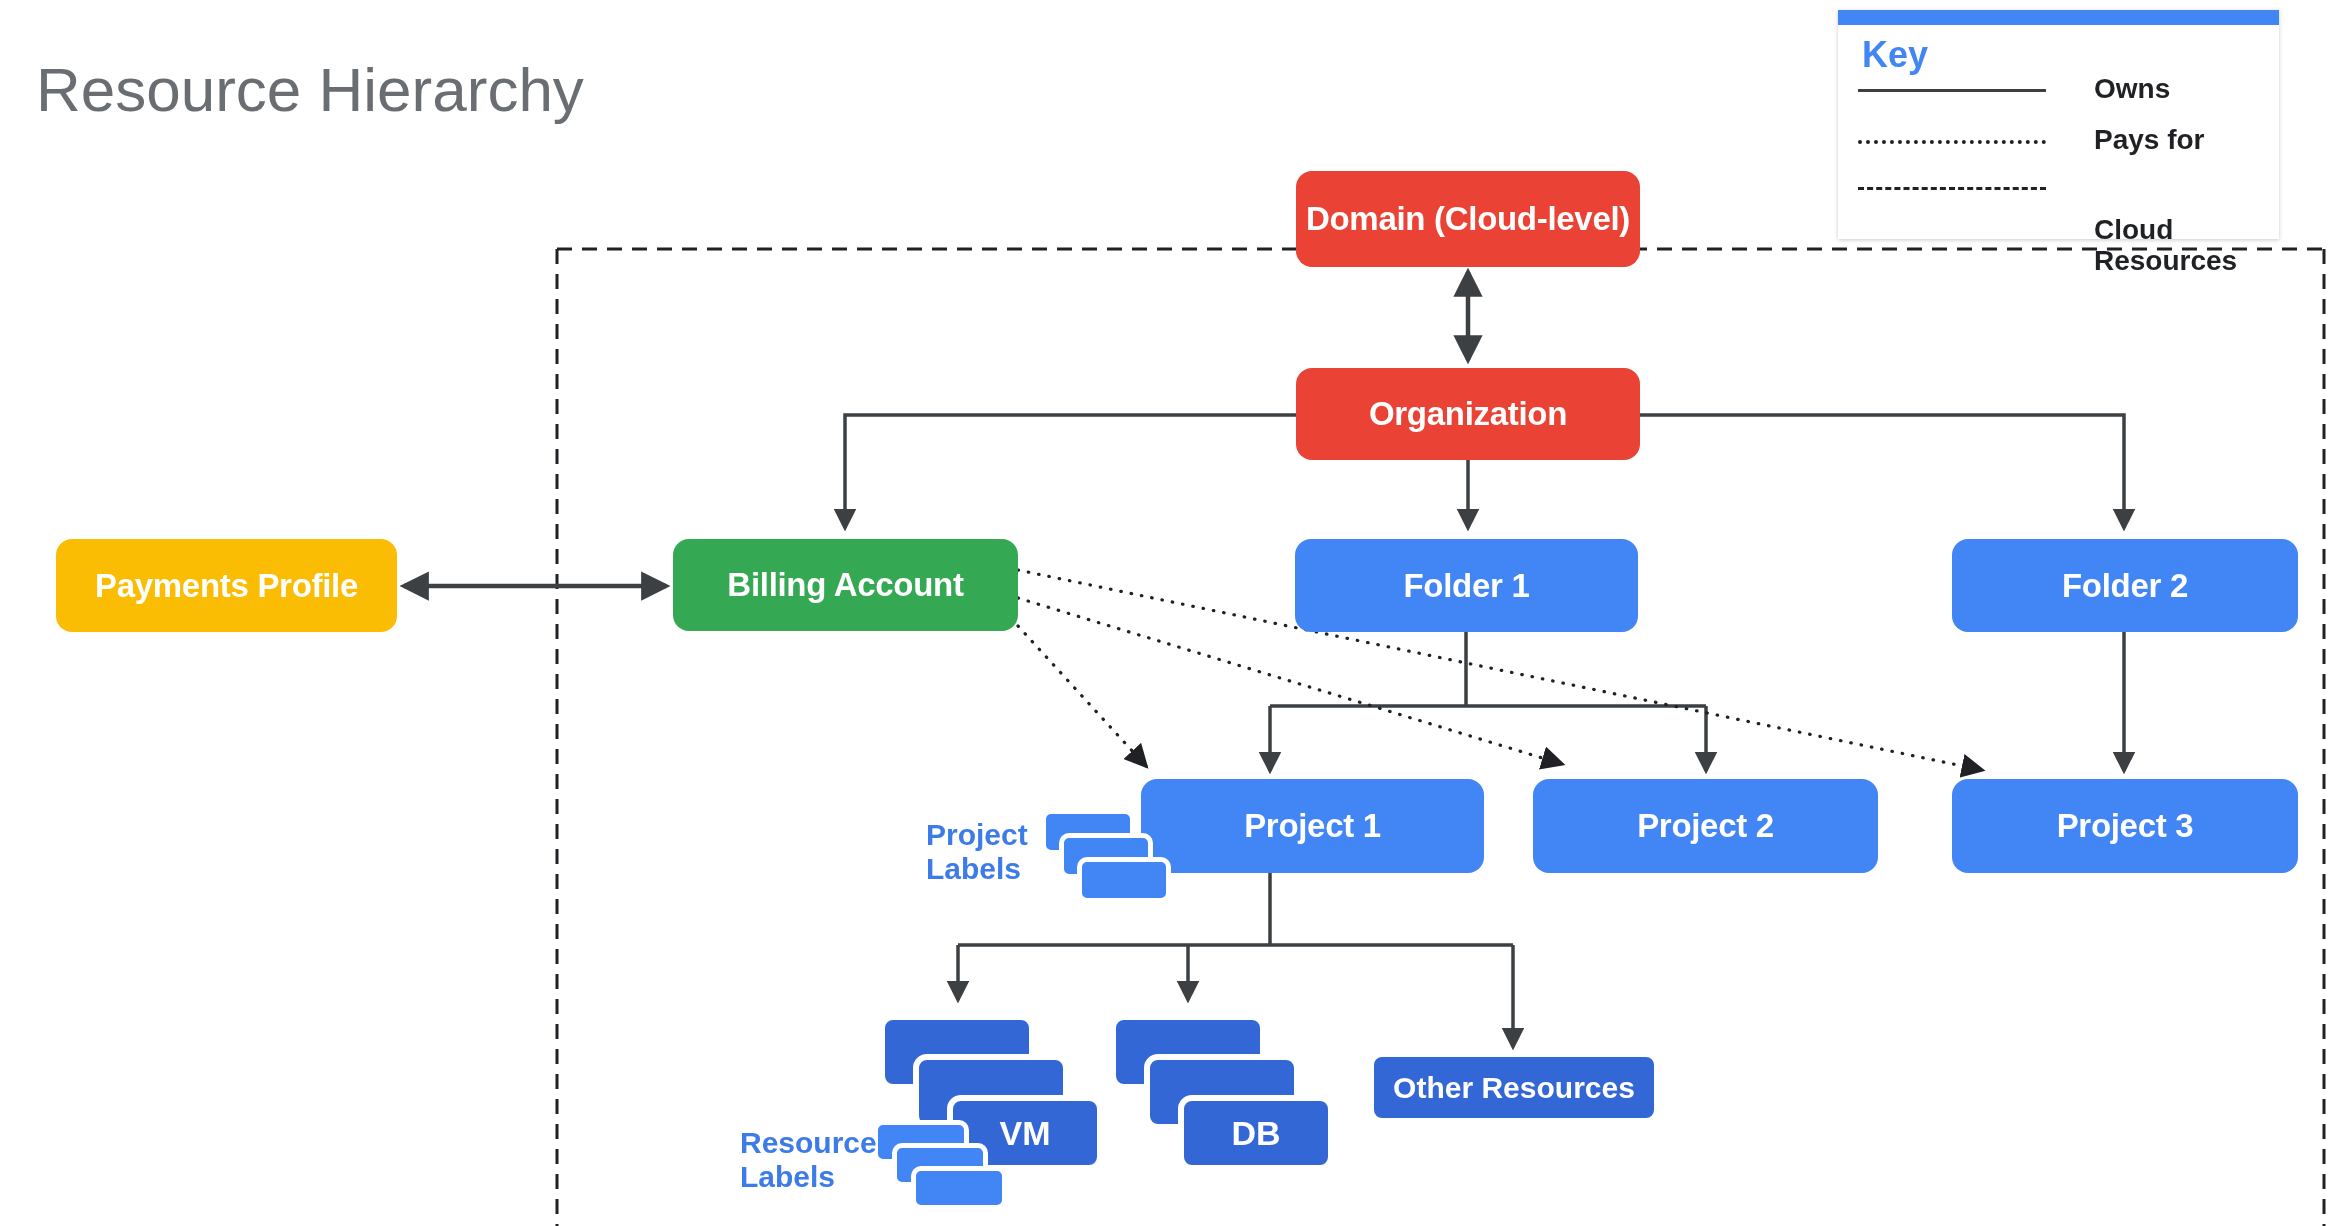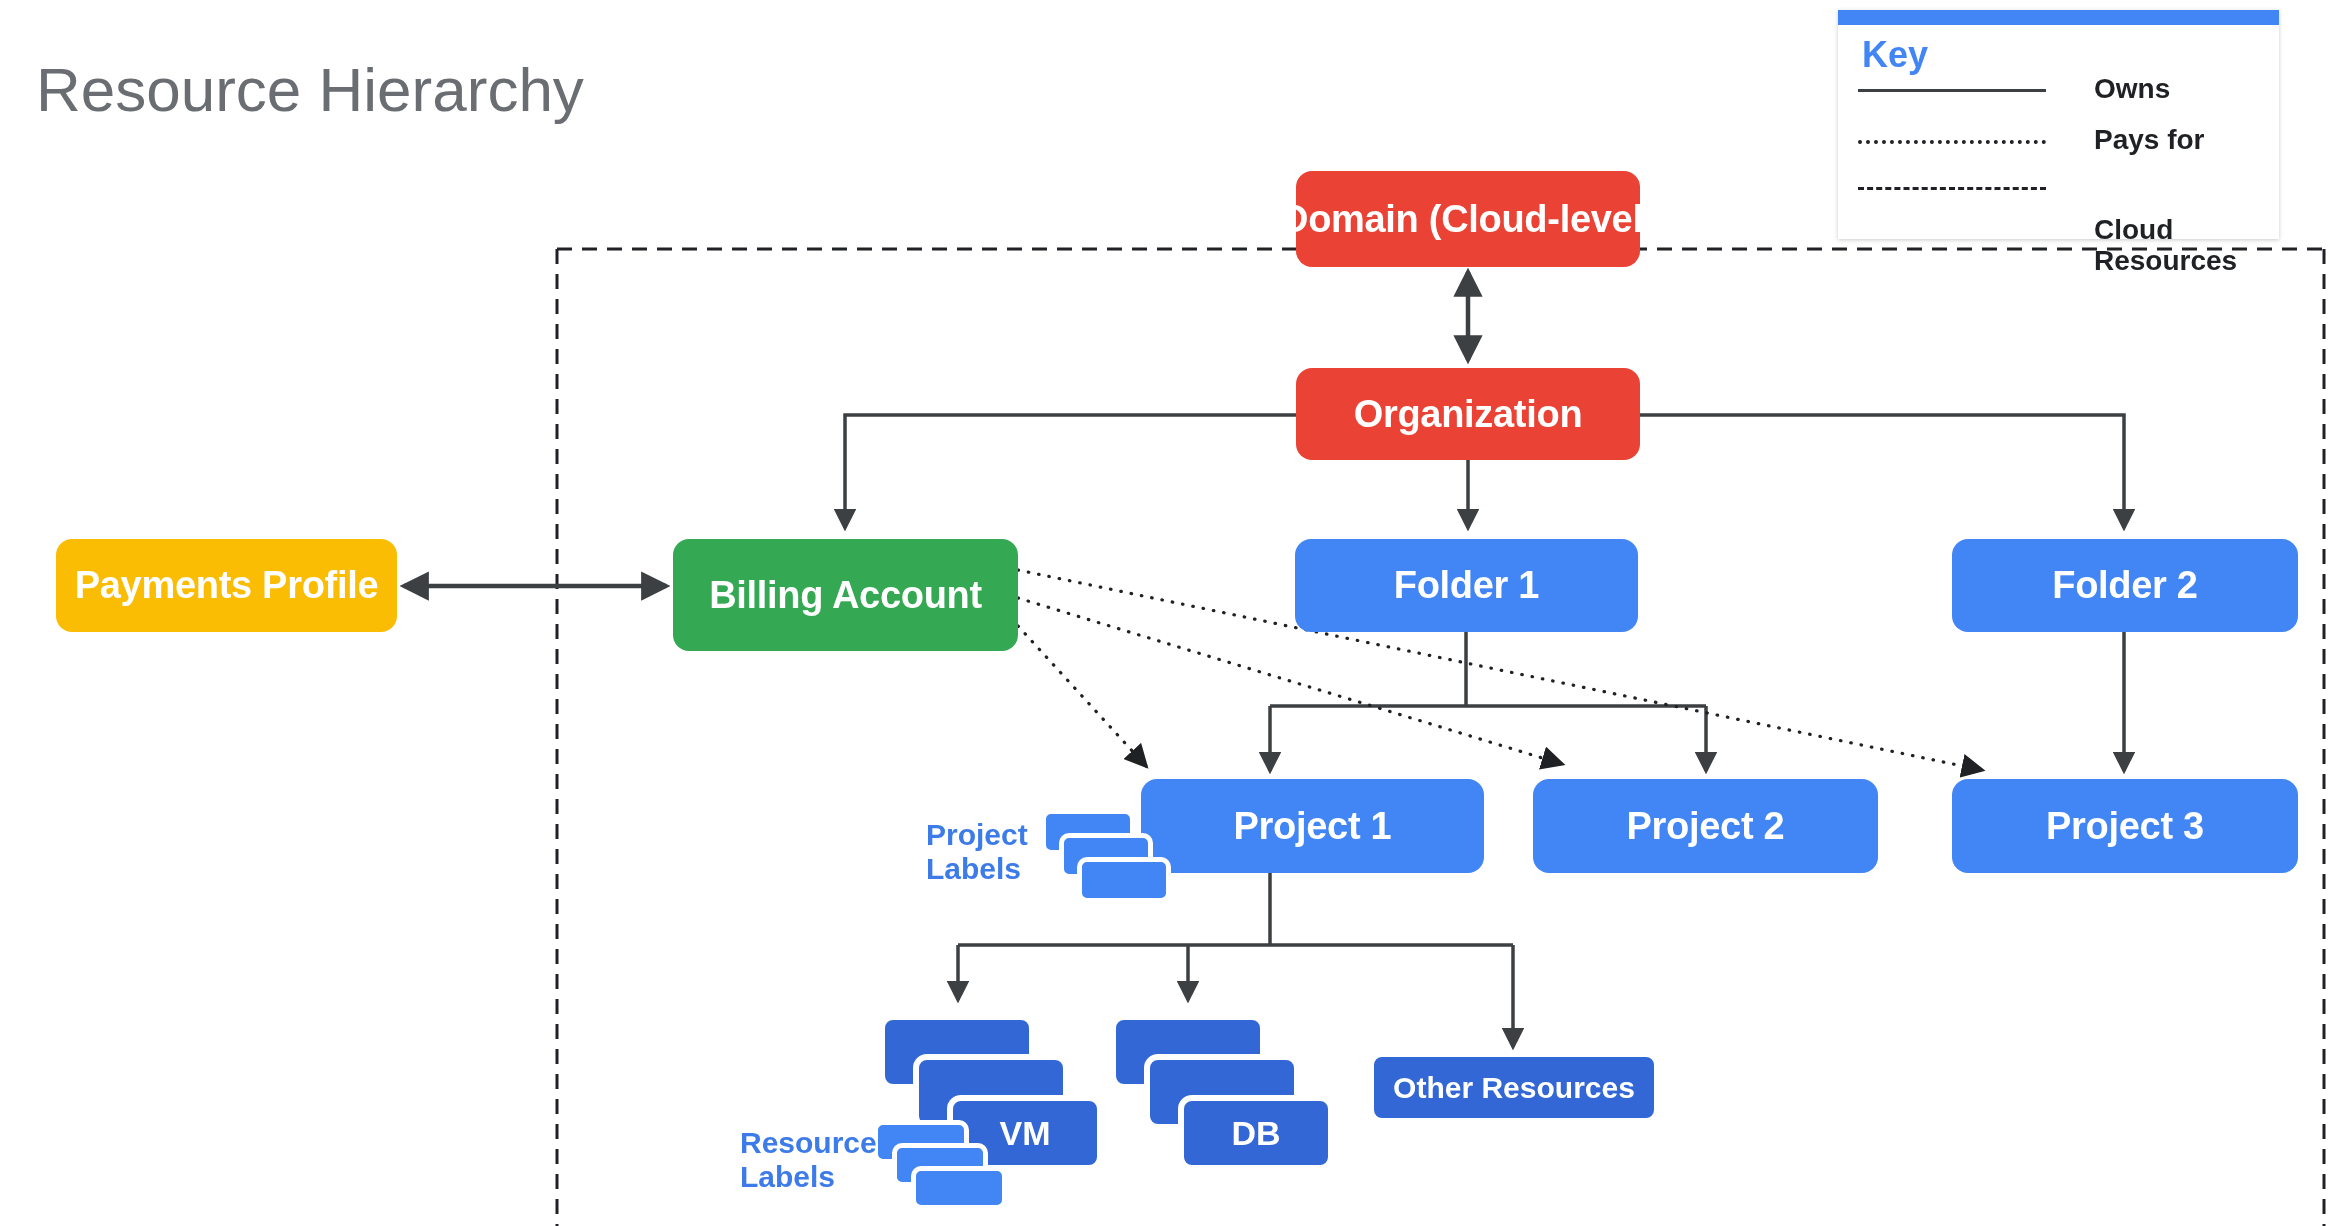--- a/index.html
+++ b/index.html
@@ -11,21 +11,21 @@
     position:absolute;left:36px;top:54px;font-size:62px;font-weight:400;
     color:#6A6E72;letter-spacing:0px;white-space:nowrap;
   }
   .wires{position:absolute;left:0;top:0;width:2352px;height:1226px;}
   .wire{stroke:#3C4043;stroke-width:3.5;fill:none;}
   .wire.thick{stroke-width:4.5;}
   .bnd{stroke:#1F2124;stroke-width:3;fill:none;stroke-dasharray:15 10;}
   .pays{stroke:#1F2124;stroke-width:3.2;fill:none;stroke-dasharray:0.5 10;stroke-linecap:round;}
   .node{
     position:absolute;border-radius:16px;color:#fff;font-weight:bold;
-    font-size:38px;letter-spacing:-0.3px;display:flex;align-items:center;
+    font-size:33px;letter-spacing:-0.3px;display:flex;align-items:center;
     justify-content:center;text-align:center;white-space:nowrap;
   }
   .red{background:#EA4335;}
   .green{background:#34A853;}
   .yellow{background:#FBBC04;}
   .blue{background:#4285F4;}
   .srect{
     position:absolute;width:144px;height:64px;background:#3367D6;
     border:6px solid #ffffff;border-radius:14px;display:flex;align-items:center;
     justify-content:center;color:#fff;font-weight:bold;font-size:34px;
@@ -103,21 +103,21 @@
     <line class="pays" x1="1018" y1="598" x2="1562" y2="764" marker-end="url(#md)"></line>
     <line class="pays" x1="1018" y1="626" x2="1146" y2="766" marker-end="url(#md)"></line>
   </svg>
 
   <div class="node red" style="left:1296px;top:171px;width:344px;height:96px;">Domain (Cloud-level)</div>
 
   <div class="node yellow" style="left:56px;top:539px;width:341px;height:93px;">Payments Profile</div>
 
   <div class="node red" style="left:1296px;top:368px;width:344px;height:92px;">Organization</div>
 
-  <div class="node green" style="left:673px;top:539px;width:345px;height:112px;">Billing Account</div>
+  <div class="node green" style="left:673px;top:539px;width:345px;height:92px;">Billing Account</div>
 
   <div class="node blue" style="left:1295px;top:539px;width:343px;height:93px;">Folder 1</div>
 
   <div class="node blue" style="left:1952px;top:539px;width:346px;height:93px;">Folder 2</div>
 
   <div class="node blue" style="left:1141px;top:779px;width:343px;height:94px;">Project 1</div>
 
   <div class="node blue" style="left:1533px;top:779px;width:345px;height:94px;">Project 2</div>
 
   <div class="node blue" style="left:1952px;top:779px;width:346px;height:94px;">Project 3</div>

